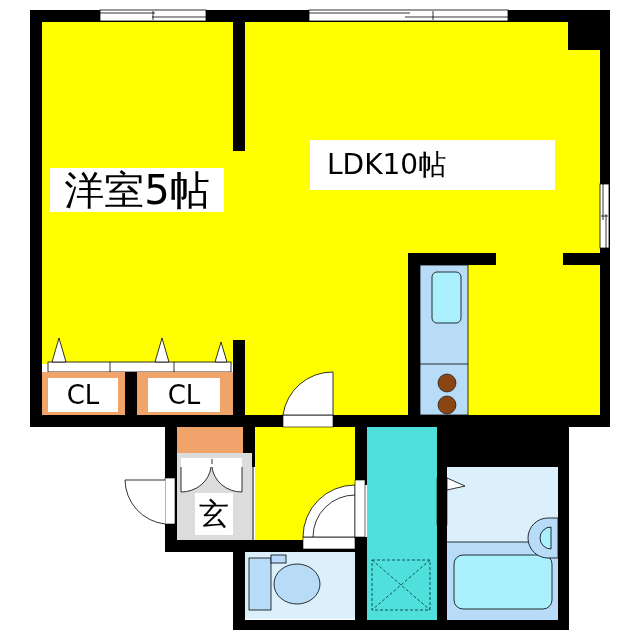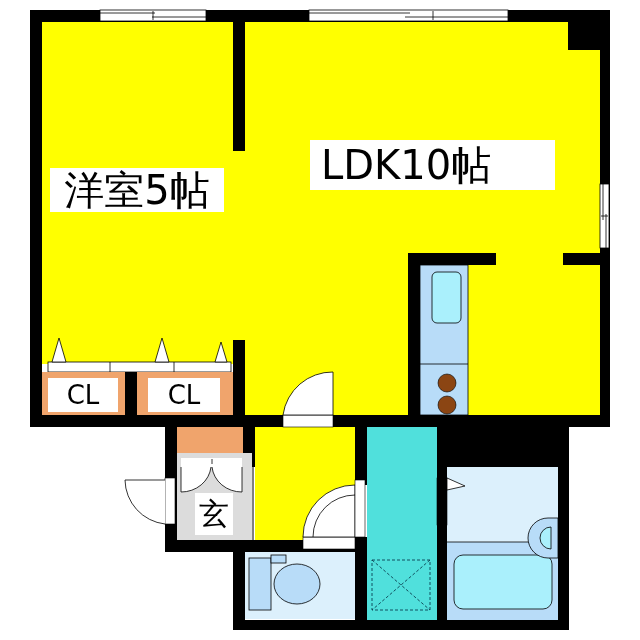--- a/index.html
+++ b/index.html
@@ -1,20 +1,20 @@
 <!DOCTYPE html>
 <html><head>
 <meta charset="utf-8">
 <style>
   html, body { margin: 0; padding: 0; background: #ffffff; }
   body { width: 640px; height: 640px; position: relative; overflow: hidden; font-family: "DejaVu Sans", sans-serif; }
   #plan { position: absolute; left: 0; top: 0; width: 640px; height: 640px; }
   .label-box { position: absolute; background: #ffffff; color: #000; display: flex; align-items: center; justify-content: center; white-space: nowrap; line-height: 1; }
   #label-western { left: 50px; top: 168px; width: 174px; height: 44px; font-size: 40px; }
-  #label-ldk { left: 310px; top: 140px; width: 245px; height: 50px; font-size: 40px; justify-content: flex-start; padding-left: 11px; box-sizing: border-box; }
+  #label-ldk { left: 310px; top: 140px; width: 245px; height: 50px; font-size: 28px; justify-content: flex-start; padding-left: 17px; box-sizing: border-box; }
   #label-cl1 { left: 48px; top: 378px; width: 70px; height: 34px; font-size: 26px; }
   #label-cl2 { left: 148px; top: 378px; width: 72px; height: 34px; font-size: 26px; }
   #label-entrance { left: 195px; top: 493px; width: 38px; height: 42px; font-size: 30px; }
 </style>
 </head>
 <body>
 
 <svg id="plan" viewBox="0 0 640 640" xmlns="http://www.w3.org/2000/svg">
 
   <rect x="42" y="22" width="200" height="342" fill="#ffff00"></rect>

